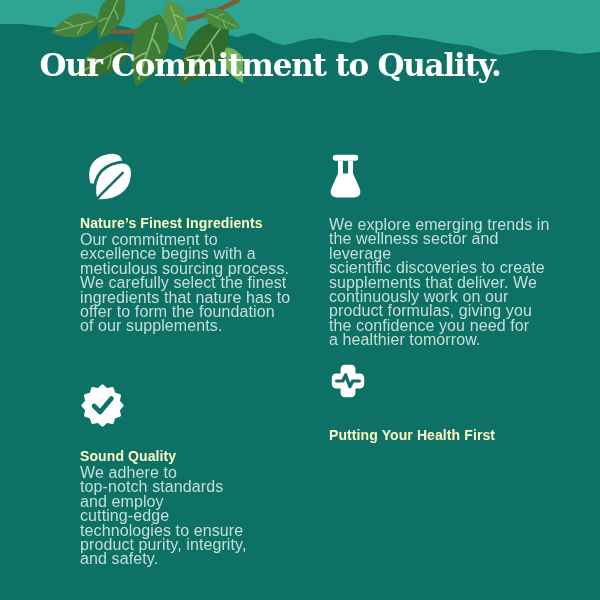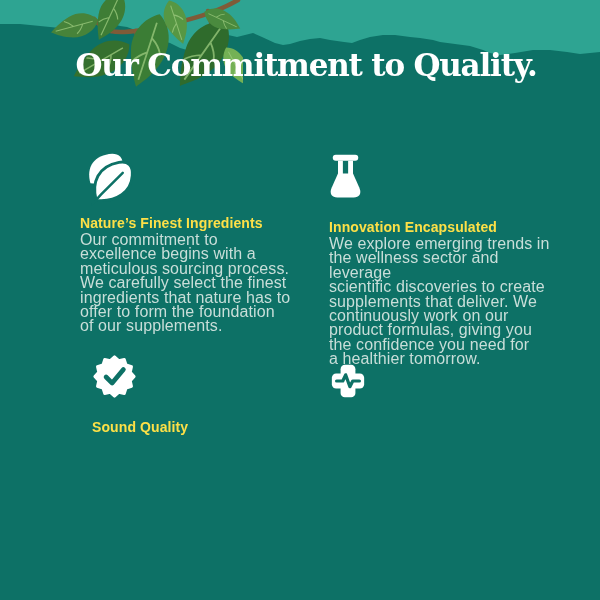--- a/index.html
+++ b/index.html
@@ -10,34 +10,34 @@
 
   
   .wave-svg{position:absolute;top:0;left:0;display:block;}
 
   
   .branch-svg{position:absolute;top:-2px;left:18px;display:block;}
 
   
   .title{position:absolute;top:49px;left:0;width:540px;text-align:center;
          color:#ffffff;font-family:"DejaVu Serif","Liberation Serif",serif;
-         font-weight:bold;font-size:31px;line-height:33px;letter-spacing:-1.2px;padding-left:36px;}
+         font-weight:bold;font-size:31px;line-height:33px;letter-spacing:-1.2px;}
   .title .line{display:block;}
 
   
   .cell{position:absolute;width:235px;}
   .cell.c1{left:80px;top:150px;}
   .cell.c2{left:329px;top:150px;}
-  .cell.c3{left:80px;top:350px;margin-left:12px;}
+  .cell.c3{left:80px;top:379px;}
   .cell.c4{left:329px;top:362px;}
 
   .icon-slot{height:56px;margin-bottom:8px;display:flex;align-items:flex-start;}
   .icon-slot svg{display:block;}
 
-  .cell-heading{color:#fde047;font-size:14px;font-weight:bold;
+  .cell-heading{color:#fef9c3;font-size:14px;font-weight:bold;
                 letter-spacing:0.1px;line-height:18px;margin:0 0 1px 0;}
   .cell-body{color:#c9ded9;font-size:16px;line-height:14.4px;
              white-space:pre-line;margin:0;letter-spacing:0.1px;}
 </style>
 </head>
 <body>
 
 <div class="stage">
 
   <svg class="wave-svg" width="600" height="70" viewBox="0 0 600 70">
@@ -97,21 +97,20 @@
 
   <div class="cell c2">
     <div class="icon-slot" style="padding-top:4px;">
       <svg width="33" height="45" viewBox="0 0 44 60">
         <rect x="5" y="1" width="34" height="8" rx="4" fill="#ffffff"></rect>
         <rect x="12" y="9" width="6.5" height="20" fill="#ffffff"></rect>
         <rect x="25.5" y="9" width="6.5" height="20" fill="#ffffff"></rect>
         <path fill="#ffffff" d="M12,26 L3.5,45 C0,53 4,58 11,58 L33,58 C40,58 44,53 40.5,45 L32,26 Z"></path>
       </svg>
     </div>
-    <div class="cell-heading">Innovation Encapsulated</div>
     <p class="cell-body">We explore emerging trends in
 the wellness sector and leverage
 scientific discoveries to create
 supplements that deliver. We
 continuously work on our
 product formulas, giving you
 the confidence you need for
 a healthier tomorrow.</p>
   </div>
 
@@ -119,25 +118,33 @@
     <div class="icon-slot" style="padding-top:4px;">
       <svg width="45" height="45" viewBox="0 0 48 48">
         <path fill="#ffffff" stroke="#ffffff" stroke-width="3" stroke-linejoin="round" d="M45,24 L40.9,28.5 L42.2,34.5 L36.4,36.4 L34.5,42.2 L28.5,40.9 L24,45
                  L19.5,40.9 L13.5,42.2 L11.6,36.4 L5.8,34.5 L7.1,28.5 L3,24
                  L7.1,19.5 L5.8,13.5 L11.6,11.6 L13.5,5.8 L19.5,7.1 L24,3
                  L28.5,7.1 L34.5,5.8 L36.4,11.6 L42.2,13.5 L40.9,19.5 Z"></path>
         <path stroke="#0d7166" stroke-width="5" fill="none" stroke-linecap="round" stroke-linejoin="round" d="M15,24.5 L21.5,31 L33.5,16.5"></path>
       </svg>
     </div>
     <div class="cell-heading">Sound Quality</div>
+    <p class="cell-body">We adhere to
+top-notch standards
+and employ
+cutting-edge
+technologies to ensure
+product purity, integrity,
+and safety.</p>
   </div>
 
   <div class="cell c4">
     <div class="icon-slot">
       <svg width="38" height="38" viewBox="0 0 40 40">
         <rect x="12.2" y="3" width="15.6" height="34" rx="4.5" fill="#ffffff"></rect>
         <rect x="3" y="12.2" width="34" height="15.6" rx="4.5" fill="#ffffff"></rect>
         <path stroke="#0d7166" stroke-width="3.4" fill="none" stroke-linecap="round" stroke-linejoin="round" d="M8,20 L14.5,20 L17.5,13.5 L22,26 L25,20 L32,20"></path>
       </svg>
     </div>
+    <div class="cell-heading">Putting Your Health First</div>
   </div>
 
 </div>
 
 </body></html>

